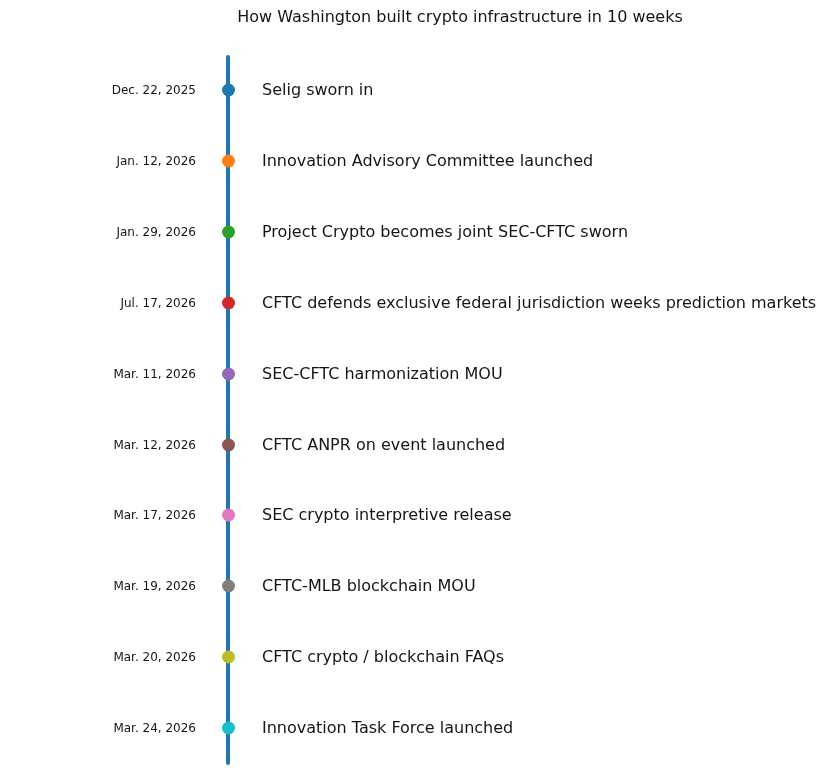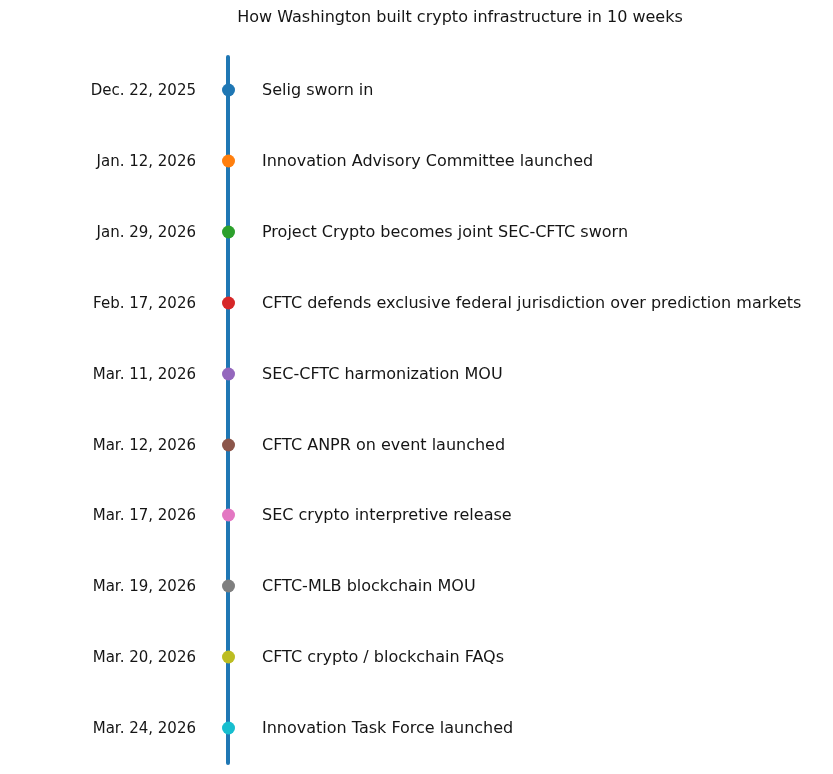--- a/index.html
+++ b/index.html
@@ -41,21 +41,21 @@
     right: 0;
     height: 0;
   }
   .event-date {
     position: absolute;
     right: 637px; 
     top: 0;
     transform: translateY(-50%);
     width: 160px;
     text-align: right;
-    font-size: 15px;
+    font-size: 12px;
     line-height: 16px;
     white-space: nowrap;
     color: #151515;
   }
   .event-dot {
     position: absolute;
     left: 221.5px; 
     top: 0;
     transform: translateY(-50%);
     width: 13px;
@@ -91,23 +91,23 @@
     <span class="event-date">Jan. 12, 2026</span>
     <span class="event-dot" style="background: rgb(255, 127, 14);"></span>
     <span class="event-label">Innovation Advisory Committee launched</span>
   </div>
       <div class="event-row" style="top: 231.8px;">
     <span class="event-date">Jan. 29, 2026</span>
     <span class="event-dot" style="background: rgb(44, 160, 44);"></span>
     <span class="event-label">Project Crypto becomes joint SEC-CFTC sworn</span>
   </div>
       <div class="event-row" style="top: 302.7px;">
-    <span class="event-date">Feb. 17, 2026</span>
+    <span class="event-date">Jul. 17, 2026</span>
     <span class="event-dot" style="background: rgb(214, 39, 40);"></span>
-    <span class="event-label">CFTC defends exclusive federal jurisdiction over prediction markets</span>
+    <span class="event-label">CFTC defends exclusive federal jurisdiction weeks prediction markets</span>
   </div>
       <div class="event-row" style="top: 373.6px;">
     <span class="event-date">Mar. 11, 2026</span>
     <span class="event-dot" style="background: rgb(148, 103, 189);"></span>
     <span class="event-label">SEC-CFTC harmonization MOU</span>
   </div>
       <div class="event-row" style="top: 444.5px;">
     <span class="event-date">Mar. 12, 2026</span>
     <span class="event-dot" style="background: rgb(140, 86, 75);"></span>
     <span class="event-label">CFTC ANPR on event launched</span>

